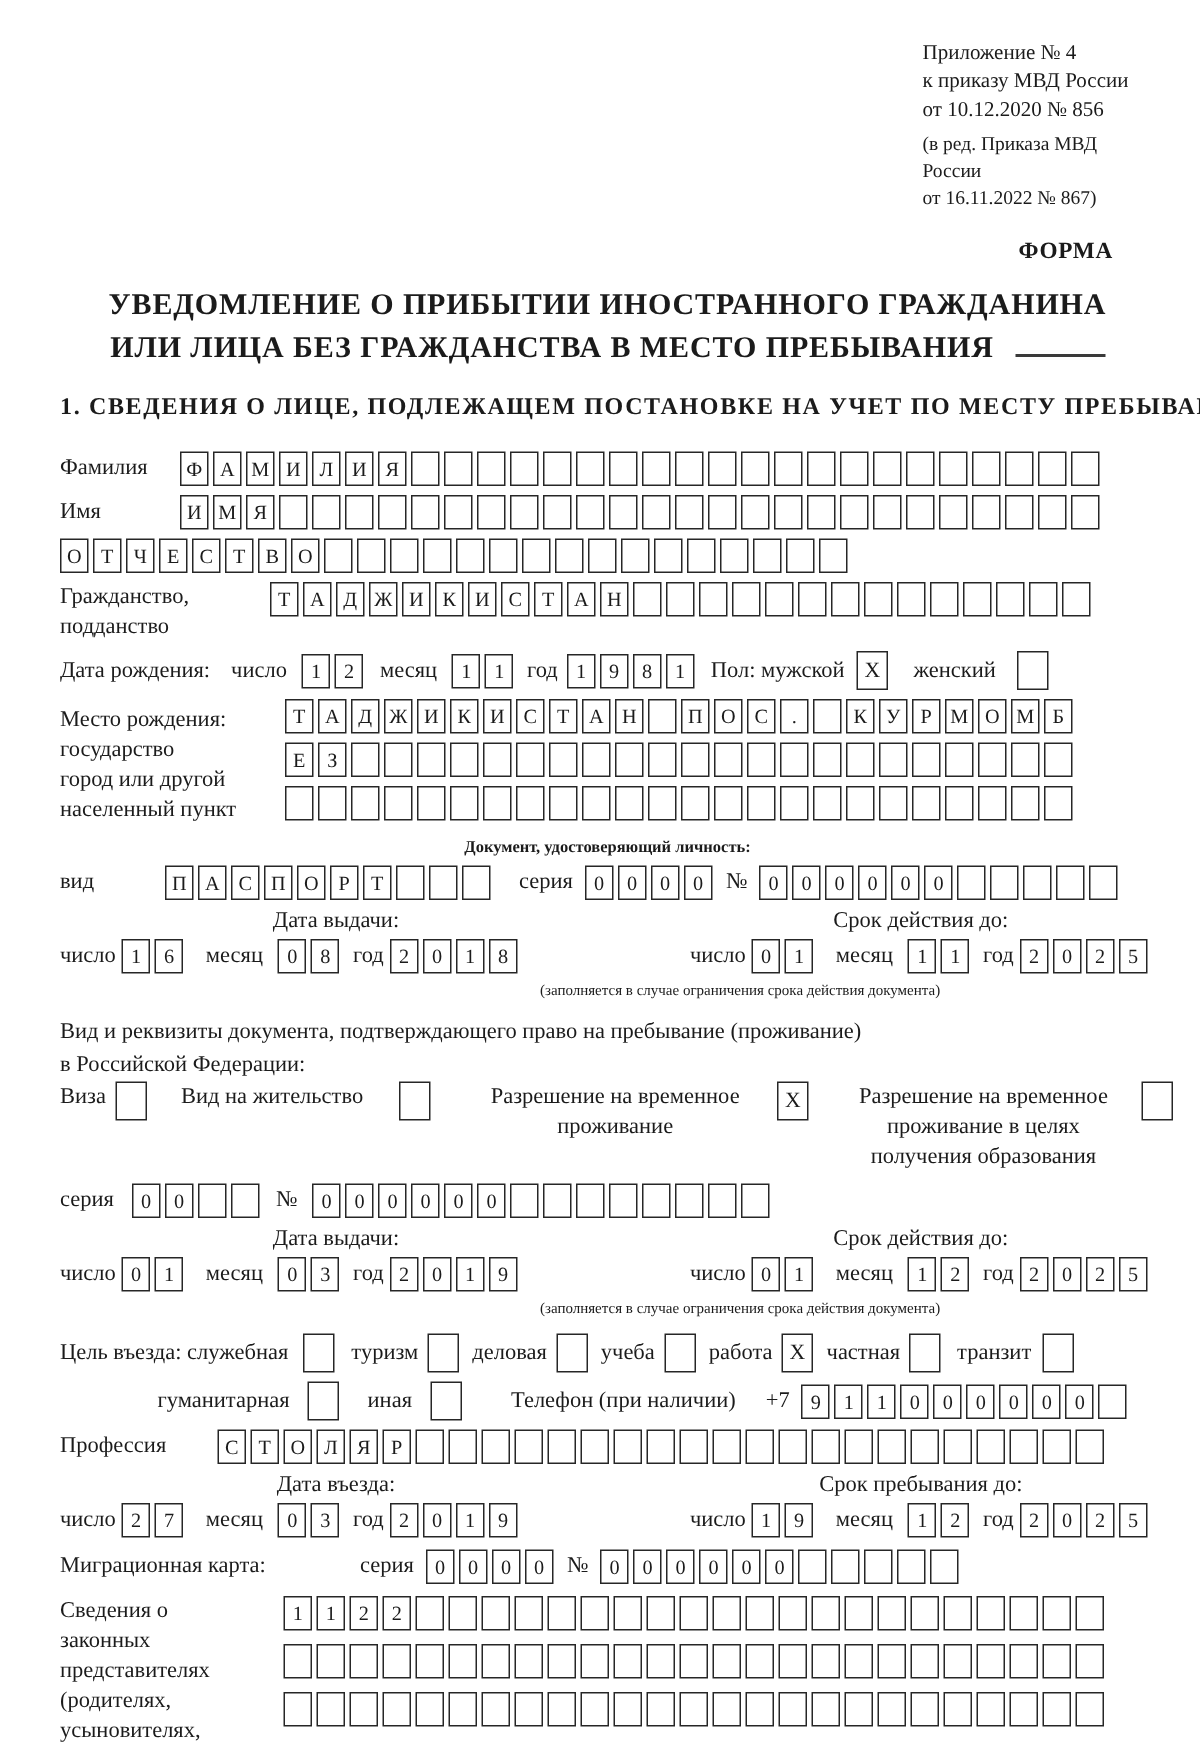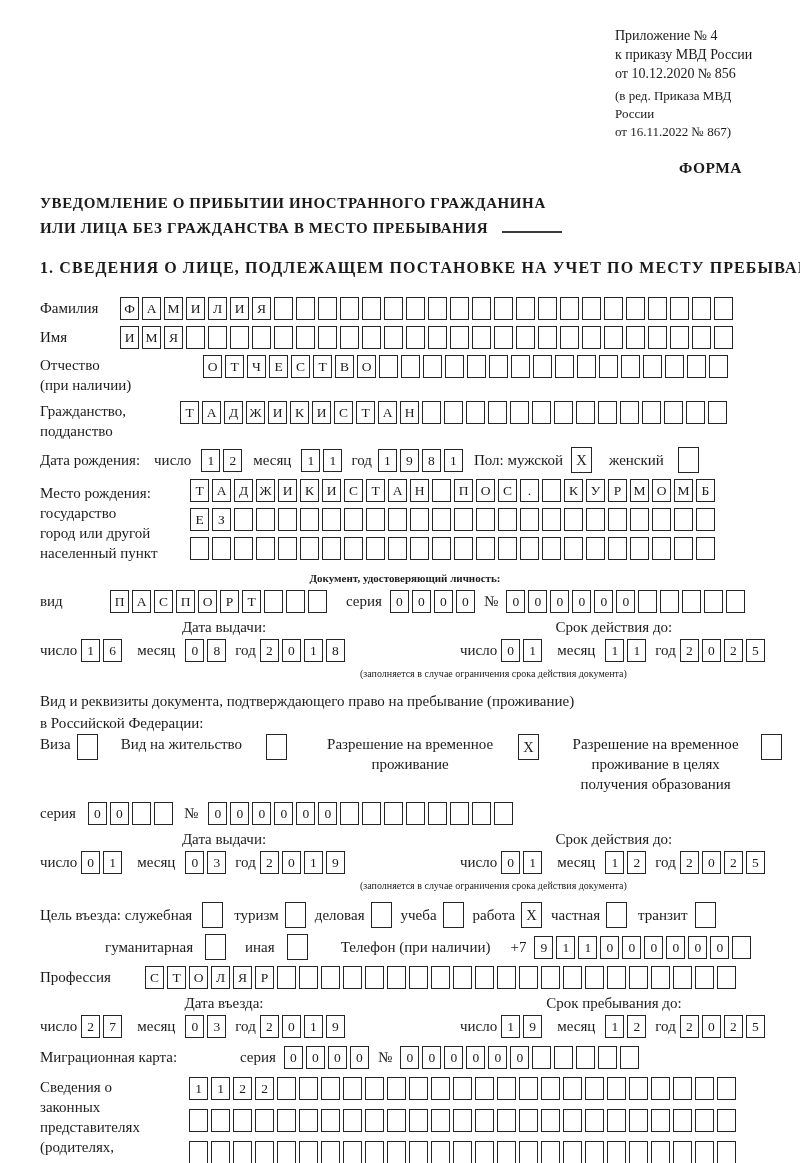--- a/index.html
+++ b/index.html
@@ -9,21 +9,21 @@
     color:#1b1b1b;font-size:15px;
   }
   .page{box-sizing:border-box;width:800px;height:856px;padding:26px 30px 0 40px;position:relative;}
 
   
   .annex{margin-left:575px;font-size:14px;line-height:19px;}
   .annex .edition{font-size:13px;line-height:18px;}
   .annex .edition.first{margin-top:4px;}
   .forma{text-align:right;padding-right:28px;font-weight:bold;font-size:15.5px;margin-top:18px;margin-bottom:14px;letter-spacing:.5px;}
 
-  .title{ font-weight:bold;font-size:15px;line-height:25px;letter-spacing:.6px;margin-bottom:18px;}
+  .title{ text-align:center;font-weight:bold;font-size:20px;line-height:25px;letter-spacing:.6px;margin-bottom:18px;}
   .title-line{display:inline-block;width:60px;border-bottom:2.2px solid #3a3a3a;margin-left:14px;height:1em;}
   .sec-heading{font-weight:bold;font-size:16px;letter-spacing:1.1px;white-space:nowrap;margin-bottom:20px;}
 
   
   .row{display:flex;align-items:center;margin-bottom:6px;}
   .row.align-top{align-items:flex-start;}
   .lbl{flex:none;line-height:21px;}
   .cells{display:inline-flex;flex:none;}
   .cell{
     flex:none;display:inline-block;box-sizing:content-box;
@@ -143,24 +143,20 @@
         <span class="cell"></span>
         <span class="cell"></span>
         <span class="cell"></span>
         <span class="cell"></span>
         <span class="cell"></span>
         <span class="cell"></span>
       </span>
   </div>
 
   <div class="row align-top">
-    <span class="lbl w163 multiline">
-      <div>Отчество</div>
-      <div>(при наличии)</div>
-    </span>
     <span class="cells">
         <span class="cell">О</span>
         <span class="cell">Т</span>
         <span class="cell">Ч</span>
         <span class="cell">Е</span>
         <span class="cell">С</span>
         <span class="cell">Т</span>
         <span class="cell">В</span>
         <span class="cell">О</span>
         <span class="cell"></span>

